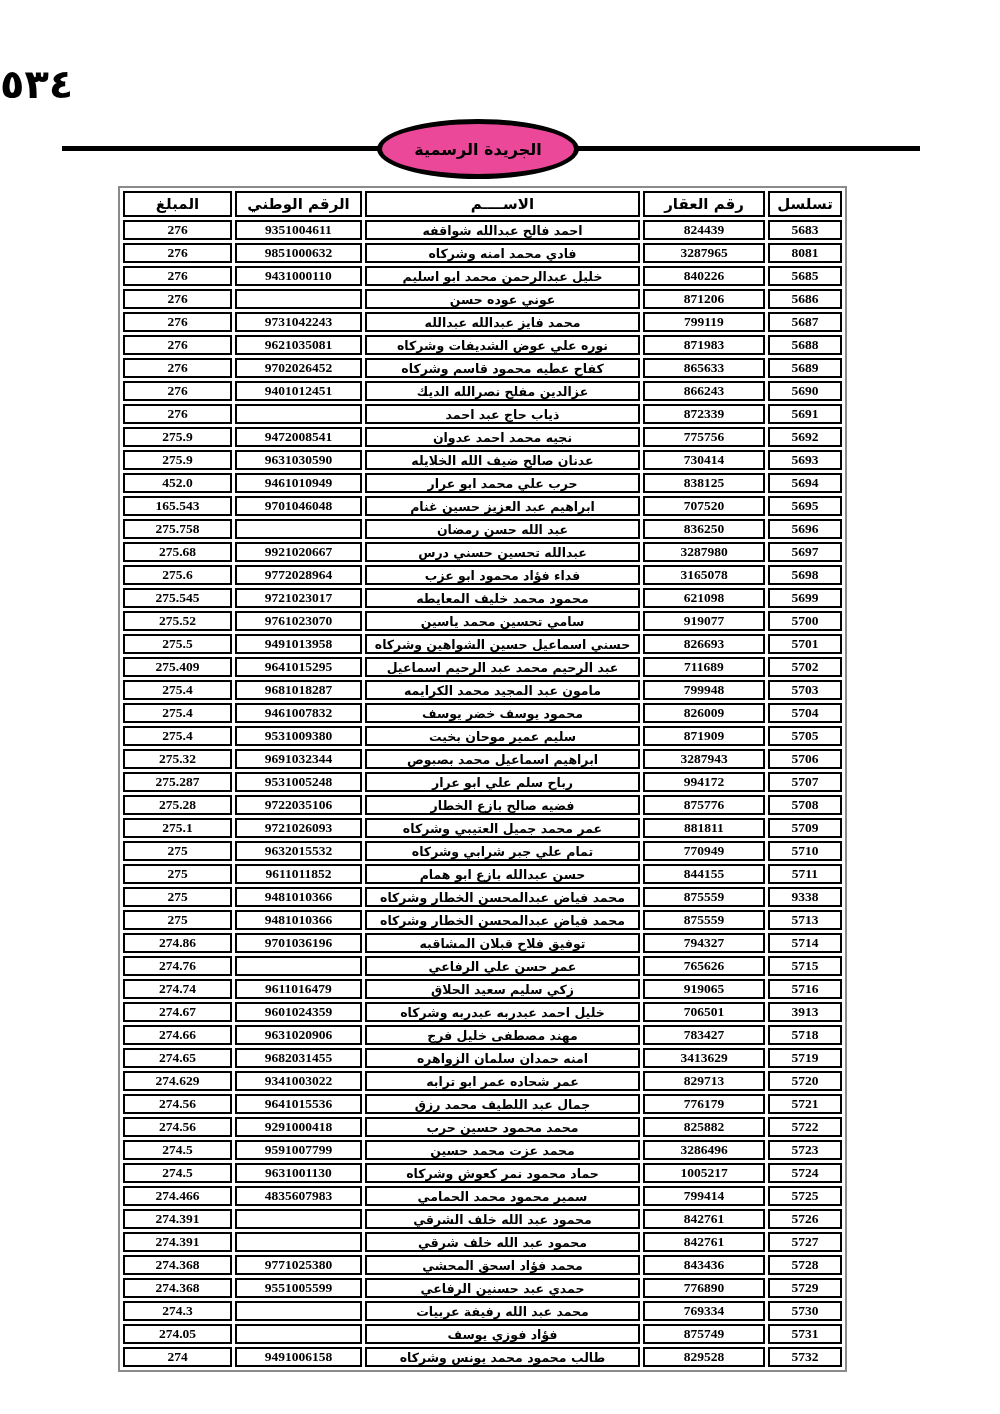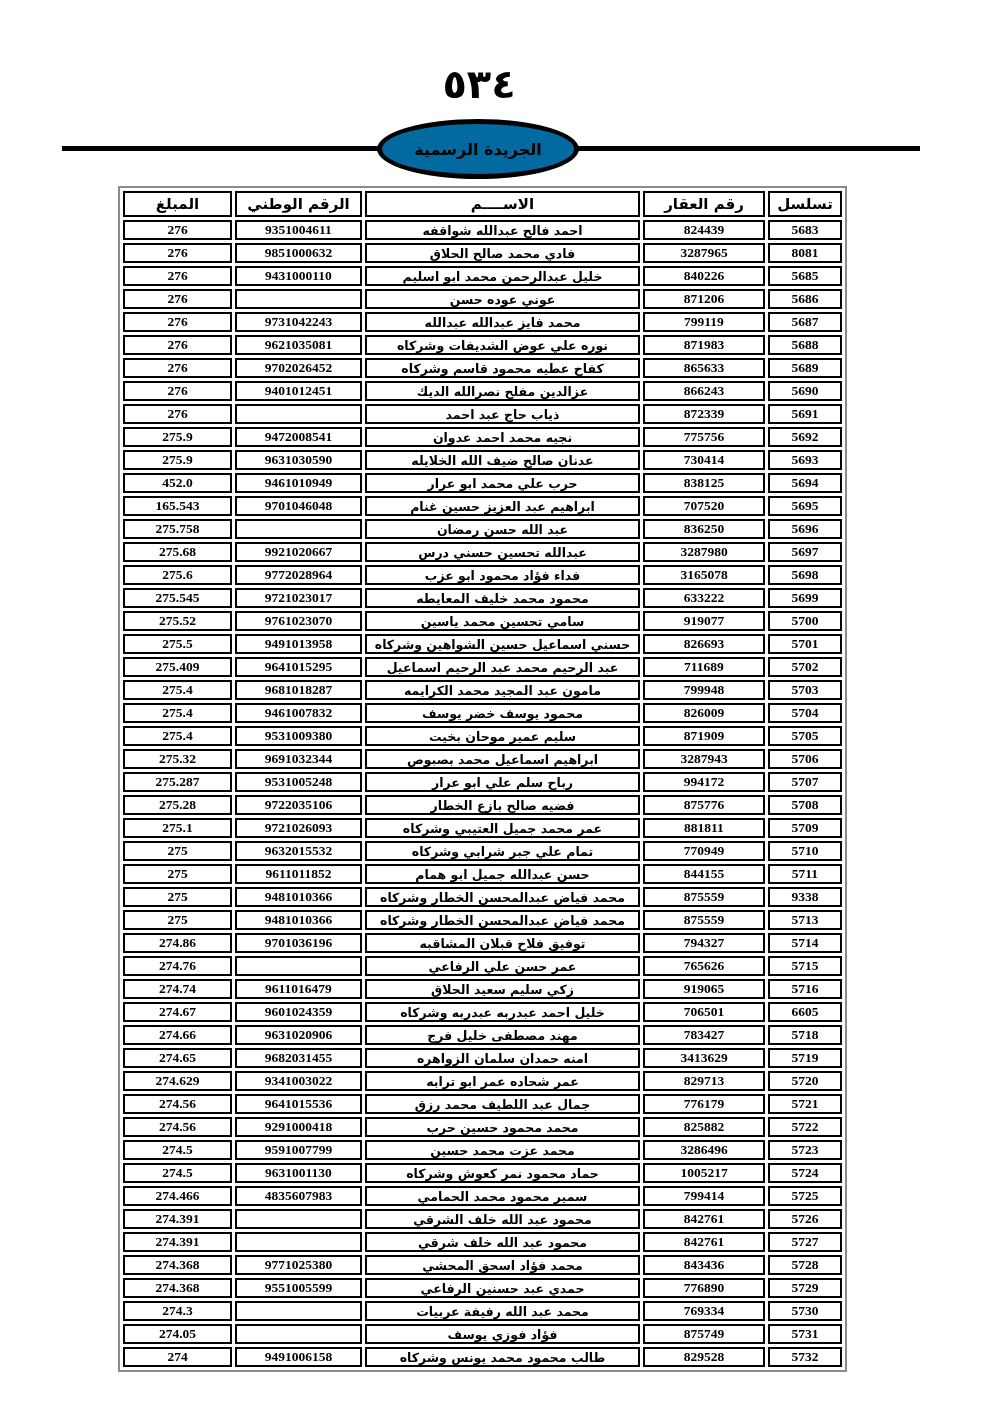--- a/index.html
+++ b/index.html
@@ -2,30 +2,30 @@
 <html lang="ar"><head>
 <meta charset="utf-8">
 <style>
   html,body{margin:0;padding:0;}
   body{
     width:1000px;height:1414px;background:#ffffff;position:relative;
     font-family:"Liberation Serif","DejaVu Sans",serif;color:#000;
     overflow:hidden;
   }
   .page-number{
-    position:absolute;top:64px;left:0;width:958px;text-align:center;
+    position:absolute;top:64px;left:0;width:958px;text-align:left;
     font-size:40px;font-weight:bold;line-height:1;
     font-family:"DejaVu Sans",sans-serif;
   }
   .banner-rule{
     position:absolute;top:146px;left:62px;width:858px;height:5px;background:#000;
   }
   .banner-ellipse{
     position:absolute;top:119px;left:377px;width:192px;height:50px;
-    border:5px solid #000;border-radius:50%;background:#0369a1;
+    border:5px solid #000;border-radius:50%;background:#ec4899;
     display:flex;align-items:center;justify-content:center;z-index:2;
   }
   .banner-title{
     font-family:"DejaVu Sans",sans-serif;font-weight:bold;font-size:16px;
     direction:rtl;white-space:nowrap;
   }
   table.records{
     position:absolute;top:186px;left:118px;width:729px;
     border-collapse:separate;border-spacing:3px;table-layout:fixed;
     border:2px solid #8a8a8a;direction:rtl;
@@ -79,21 +79,21 @@
       <tr>
         <td class="num">5683</td>
         <td class="num">824439</td>
         <td class="name">احمد فالح عبدالله شواقفه</td>
         <td class="num">9351004611</td>
         <td class="num">276</td>
       </tr>
       <tr>
         <td class="num">8081</td>
         <td class="num">3287965</td>
-        <td class="name">فادي محمد صالح الحلاق</td>
+        <td class="name">فادي محمد امنه وشركاه</td>
         <td class="num">9851000632</td>
         <td class="num">276</td>
       </tr>
       <tr>
         <td class="num">5685</td>
         <td class="num">840226</td>
         <td class="name">خليل عبدالرحمن محمد ابو اسليم</td>
         <td class="num">9431000110</td>
         <td class="num">276</td>
       </tr>
@@ -183,21 +183,21 @@
       </tr>
       <tr>
         <td class="num">5698</td>
         <td class="num">3165078</td>
         <td class="name">فداء فؤاد محمود ابو عزب</td>
         <td class="num">9772028964</td>
         <td class="num">275.6</td>
       </tr>
       <tr>
         <td class="num">5699</td>
-        <td class="num">633222</td>
+        <td class="num">621098</td>
         <td class="name">محمود محمد خليف المعايطه</td>
         <td class="num">9721023017</td>
         <td class="num">275.545</td>
       </tr>
       <tr>
         <td class="num">5700</td>
         <td class="num">919077</td>
         <td class="name">سامي تحسين محمد ياسين</td>
         <td class="num">9761023070</td>
         <td class="num">275.52</td>
@@ -268,21 +268,21 @@
       <tr>
         <td class="num">5710</td>
         <td class="num">770949</td>
         <td class="name">تمام علي جبر شرابي وشركاه</td>
         <td class="num">9632015532</td>
         <td class="num">275</td>
       </tr>
       <tr>
         <td class="num">5711</td>
         <td class="num">844155</td>
-        <td class="name">حسن عبدالله جميل ابو همام</td>
+        <td class="name">حسن عبدالله بازع ابو همام</td>
         <td class="num">9611011852</td>
         <td class="num">275</td>
       </tr>
       <tr>
         <td class="num">9338</td>
         <td class="num">875559</td>
         <td class="name">محمد فياض عبدالمحسن الخطار وشركاه</td>
         <td class="num">9481010366</td>
         <td class="num">275</td>
       </tr>
@@ -308,21 +308,21 @@
         <td class="num">274.76</td>
       </tr>
       <tr>
         <td class="num">5716</td>
         <td class="num">919065</td>
         <td class="name">زكي سليم سعيد الحلاق</td>
         <td class="num">9611016479</td>
         <td class="num">274.74</td>
       </tr>
       <tr>
-        <td class="num">6605</td>
+        <td class="num">3913</td>
         <td class="num">706501</td>
         <td class="name">خليل احمد عبدربه عبدربه وشركاه</td>
         <td class="num">9601024359</td>
         <td class="num">274.67</td>
       </tr>
       <tr>
         <td class="num">5718</td>
         <td class="num">783427</td>
         <td class="name">مهند مصطفى خليل فرج</td>
         <td class="num">9631020906</td>

